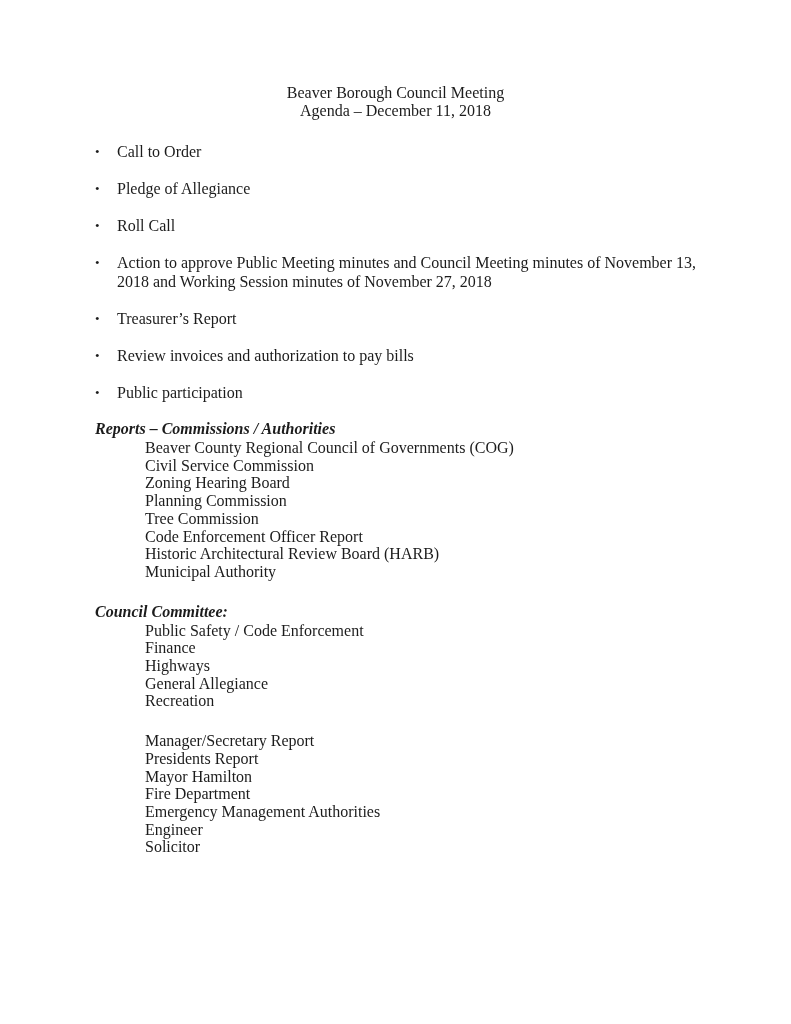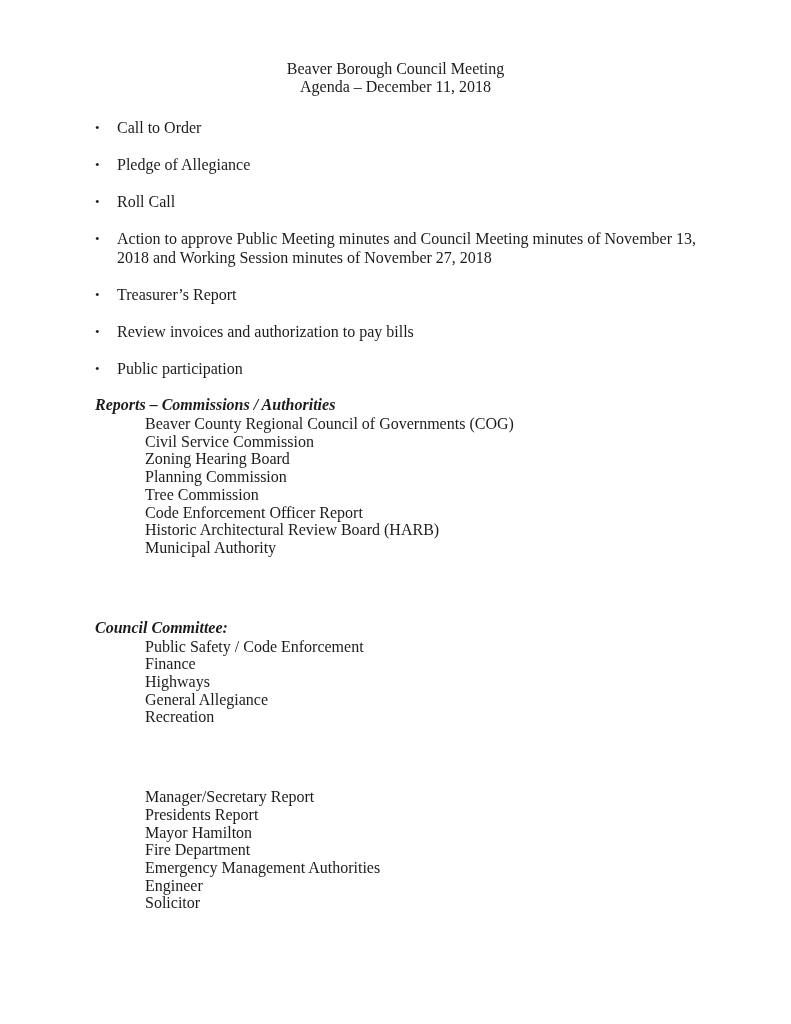--- a/index.html
+++ b/index.html
@@ -12,21 +12,21 @@
     height: 1024px;
     font-family: "Liberation Serif", "DejaVu Serif", serif;
     color: #1c1c1c;
     overflow: hidden;
   }
   .page {
     width: 791px;
     height: 1024px;
     background: #ffffff;
     box-sizing: border-box;
-    padding-top: 60px;
+    padding-top: 84px;
   }
   .title-block {
     text-align: center;
     font-size: 16px;
     line-height: 18px;
     margin-bottom: 22px;
   }
   .title-line { display: block; }
   .agenda-list {
     padding-left: 95px;
@@ -46,21 +46,21 @@
   }
   .bullet-text {
     display: inline-block;
     max-width: 585px;
   }
   .doc-section {
     padding-left: 95px;
     font-size: 16px;
   }
   .doc-section.first { margin-top: 14px; }
-  .doc-section.later { margin-top: 62px; }
+  .doc-section.later { margin-top: 22px; }
   .section-heading {
     font-weight: bold;
     font-style: italic;
     font-size: 16px;
     line-height: 18px;
     margin: 0 0 1px 0;
   }
   .section-items {
     padding-left: 50px;
   }

